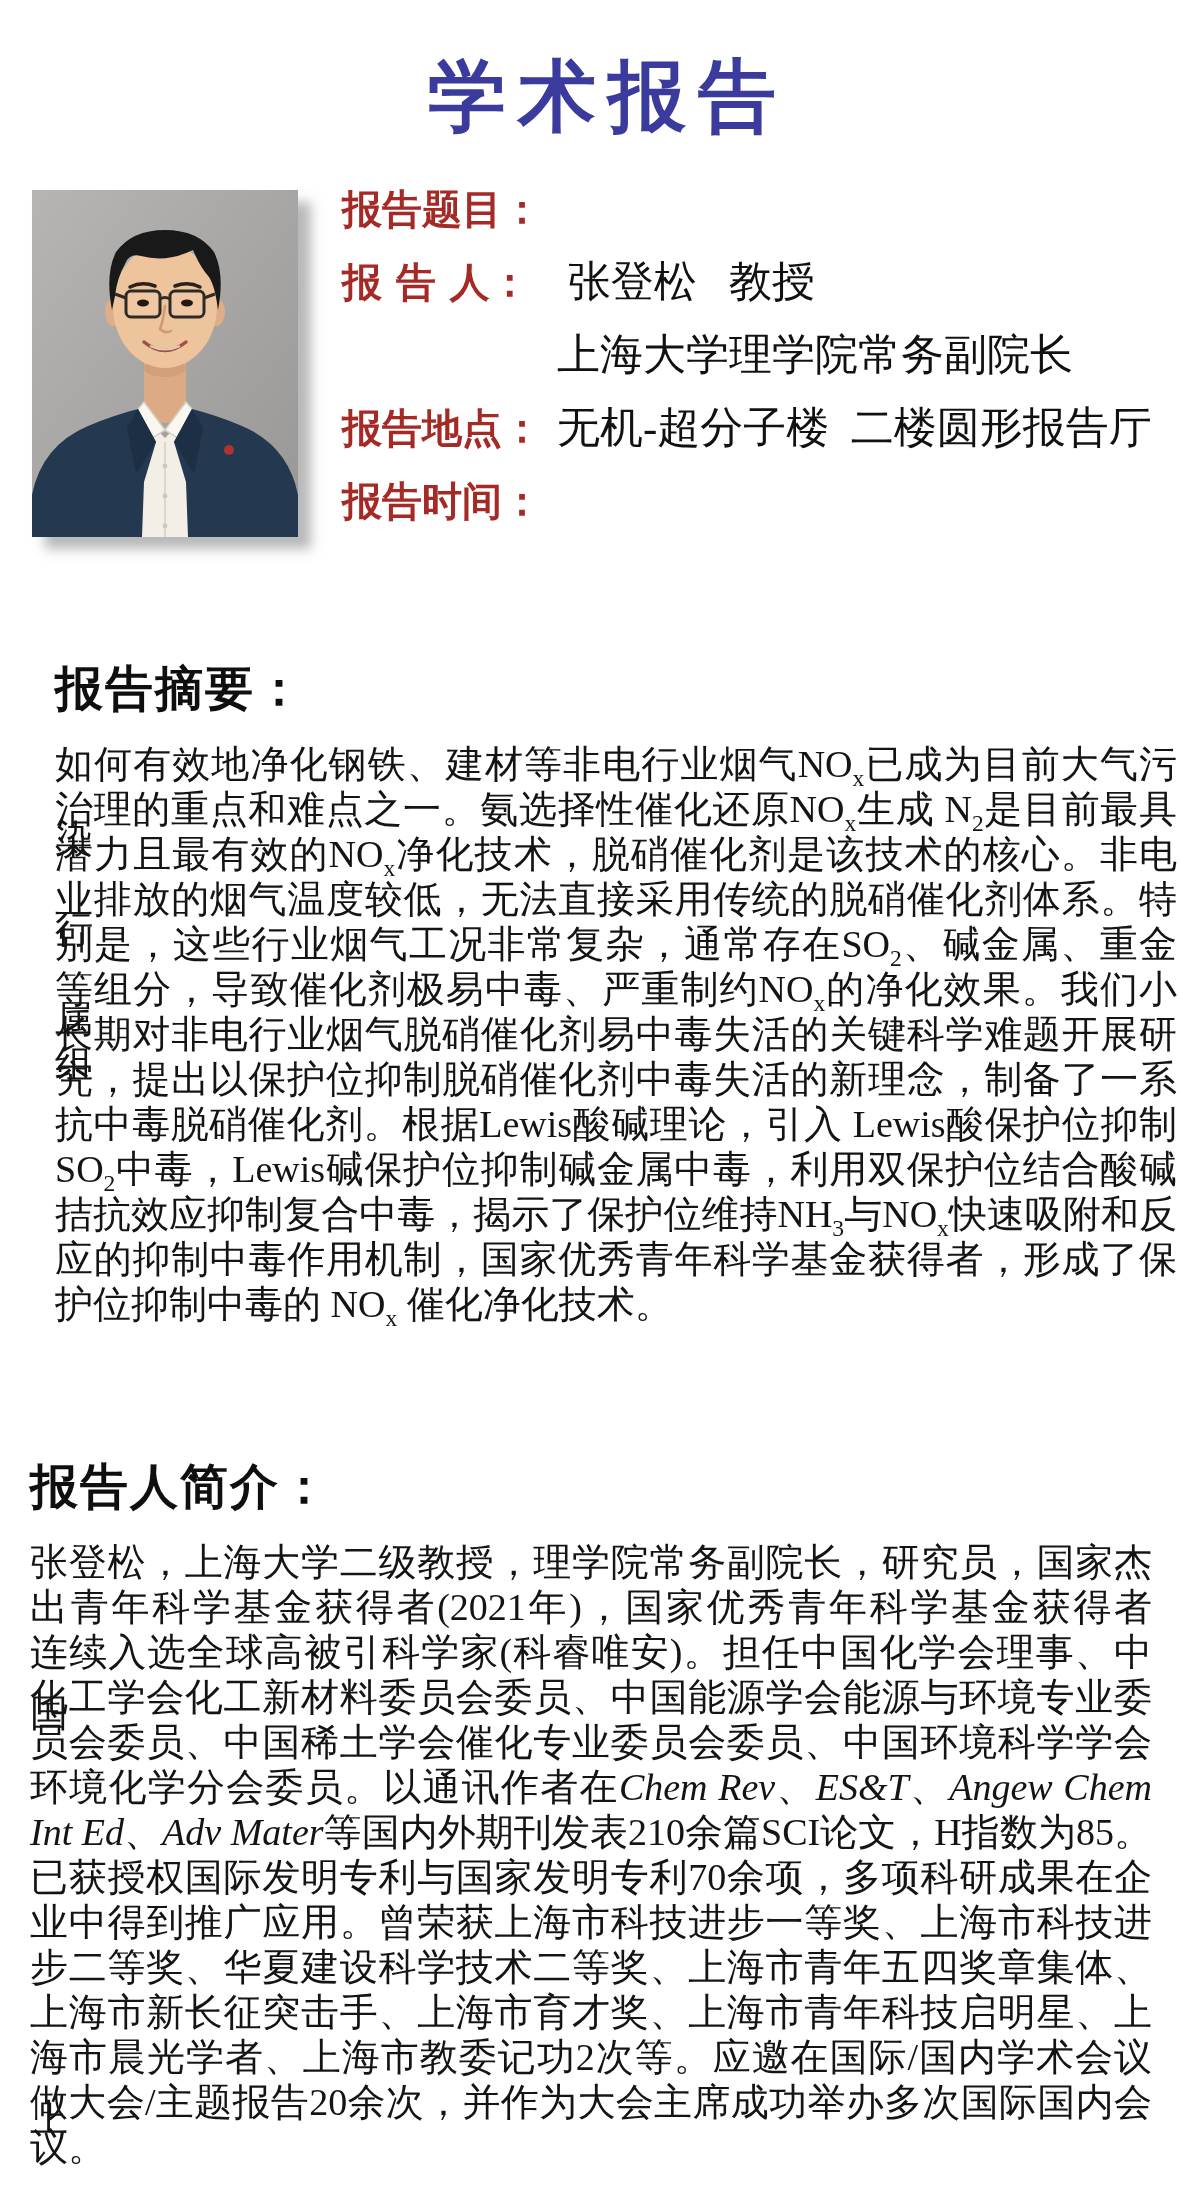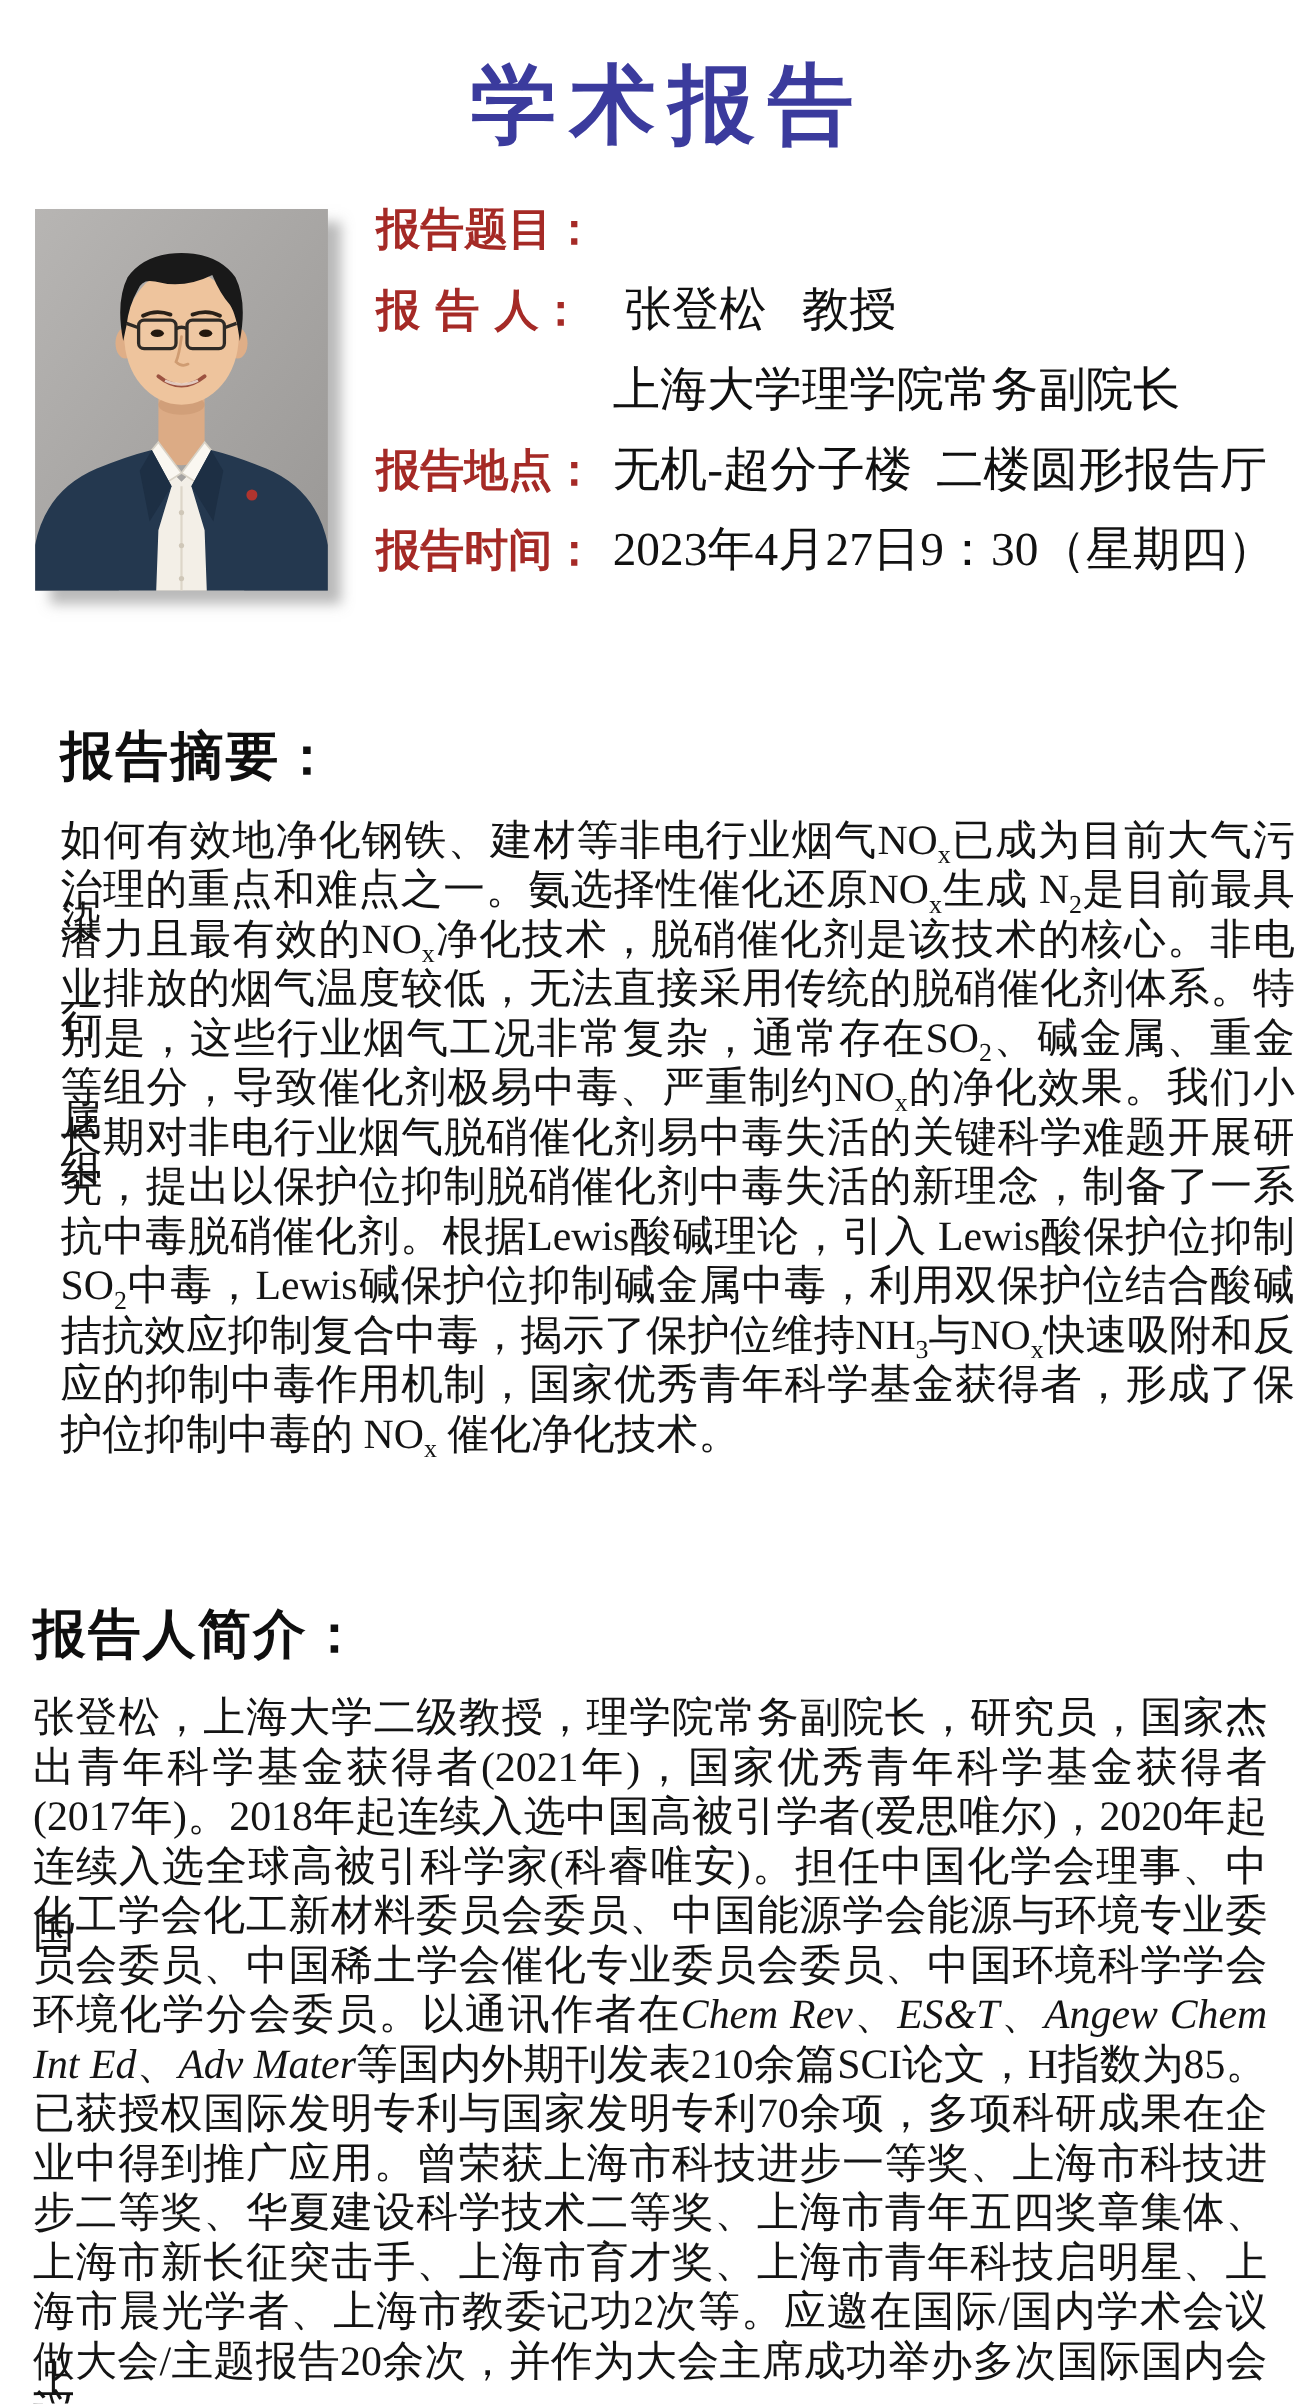--- a/index.html
+++ b/index.html
@@ -124,21 +124,20 @@
     <div class="row">
       <span class="lbl"></span>
       <span class="val">上海大学理学院常务副院长</span>
     </div>
     <div class="row">
       <span class="lbl">报告地点：</span>
       <span class="val">无机-超分子楼  二楼圆形报告厅</span>
     </div>
     <div class="row">
       <span class="lbl">报告时间：</span>
-      <span class="val">2023年4月27日9：30（星期四）</span>
     </div>
   </div>
 
   <section class="section abstract">
     <h2>报告摘要：</h2>
     <div class="bodytext">
         <div>如何有效地净化钢铁、建材等非电行业烟气NO<sub>x</sub>已成为目前大气污染</div>
         <div>治理的重点和难点之一。氨选择性催化还原NO<sub>x</sub>生成 N<sub>2</sub>是目前最具</div>
         <div>潜力且最有效的NO<sub>x</sub>净化技术，脱硝催化剂是该技术的核心。非电行</div>
         <div>业排放的烟气温度较低，无法直接采用传统的脱硝催化剂体系。特</div>
@@ -152,21 +151,20 @@
         <div>应的抑制中毒作用机制，国家优秀青年科学基金获得者，形成了保</div>
         <div class="last-line">护位抑制中毒的 NO<sub>x</sub> 催化净化技术。</div>
       </div>
   </section>
 
   <section class="section bio">
     <h2>报告人简介：</h2>
     <div class="bodytext">
         <div>张登松，上海大学二级教授，理学院常务副院长，研究员，国家杰</div>
         <div>出青年科学基金获得者(2021年)，国家优秀青年科学基金获得者</div>
-        <div>(2017年)。2018年起连续入选中国高被引学者(爱思唯尔)，2020年起</div>
         <div>连续入选全球高被引科学家(科睿唯安)。担任中国化学会理事、中国</div>
         <div>化工学会化工新材料委员会委员、中国能源学会能源与环境专业委</div>
         <div>员会委员、中国稀土学会催化专业委员会委员、中国环境科学学会</div>
         <div>环境化学分会委员。以通讯作者在<i>Chem Rev</i>、<i>ES&amp;T</i>、<i>Angew Chem</i></div>
         <div><i>Int Ed</i>、<i>Adv Mater</i>等国内外期刊发表210余篇SCI论文，H指数为85。</div>
         <div>已获授权国际发明专利与国家发明专利70余项，多项科研成果在企</div>
         <div>业中得到推广应用。曾荣获上海市科技进步一等奖、上海市科技进</div>
         <div>步二等奖、华夏建设科学技术二等奖、上海市青年五四奖章集体、</div>
         <div>上海市新长征突击手、上海市育才奖、上海市青年科技启明星、上</div>
         <div>海市晨光学者、上海市教委记功2次等。应邀在国际/国内学术会议上</div>

